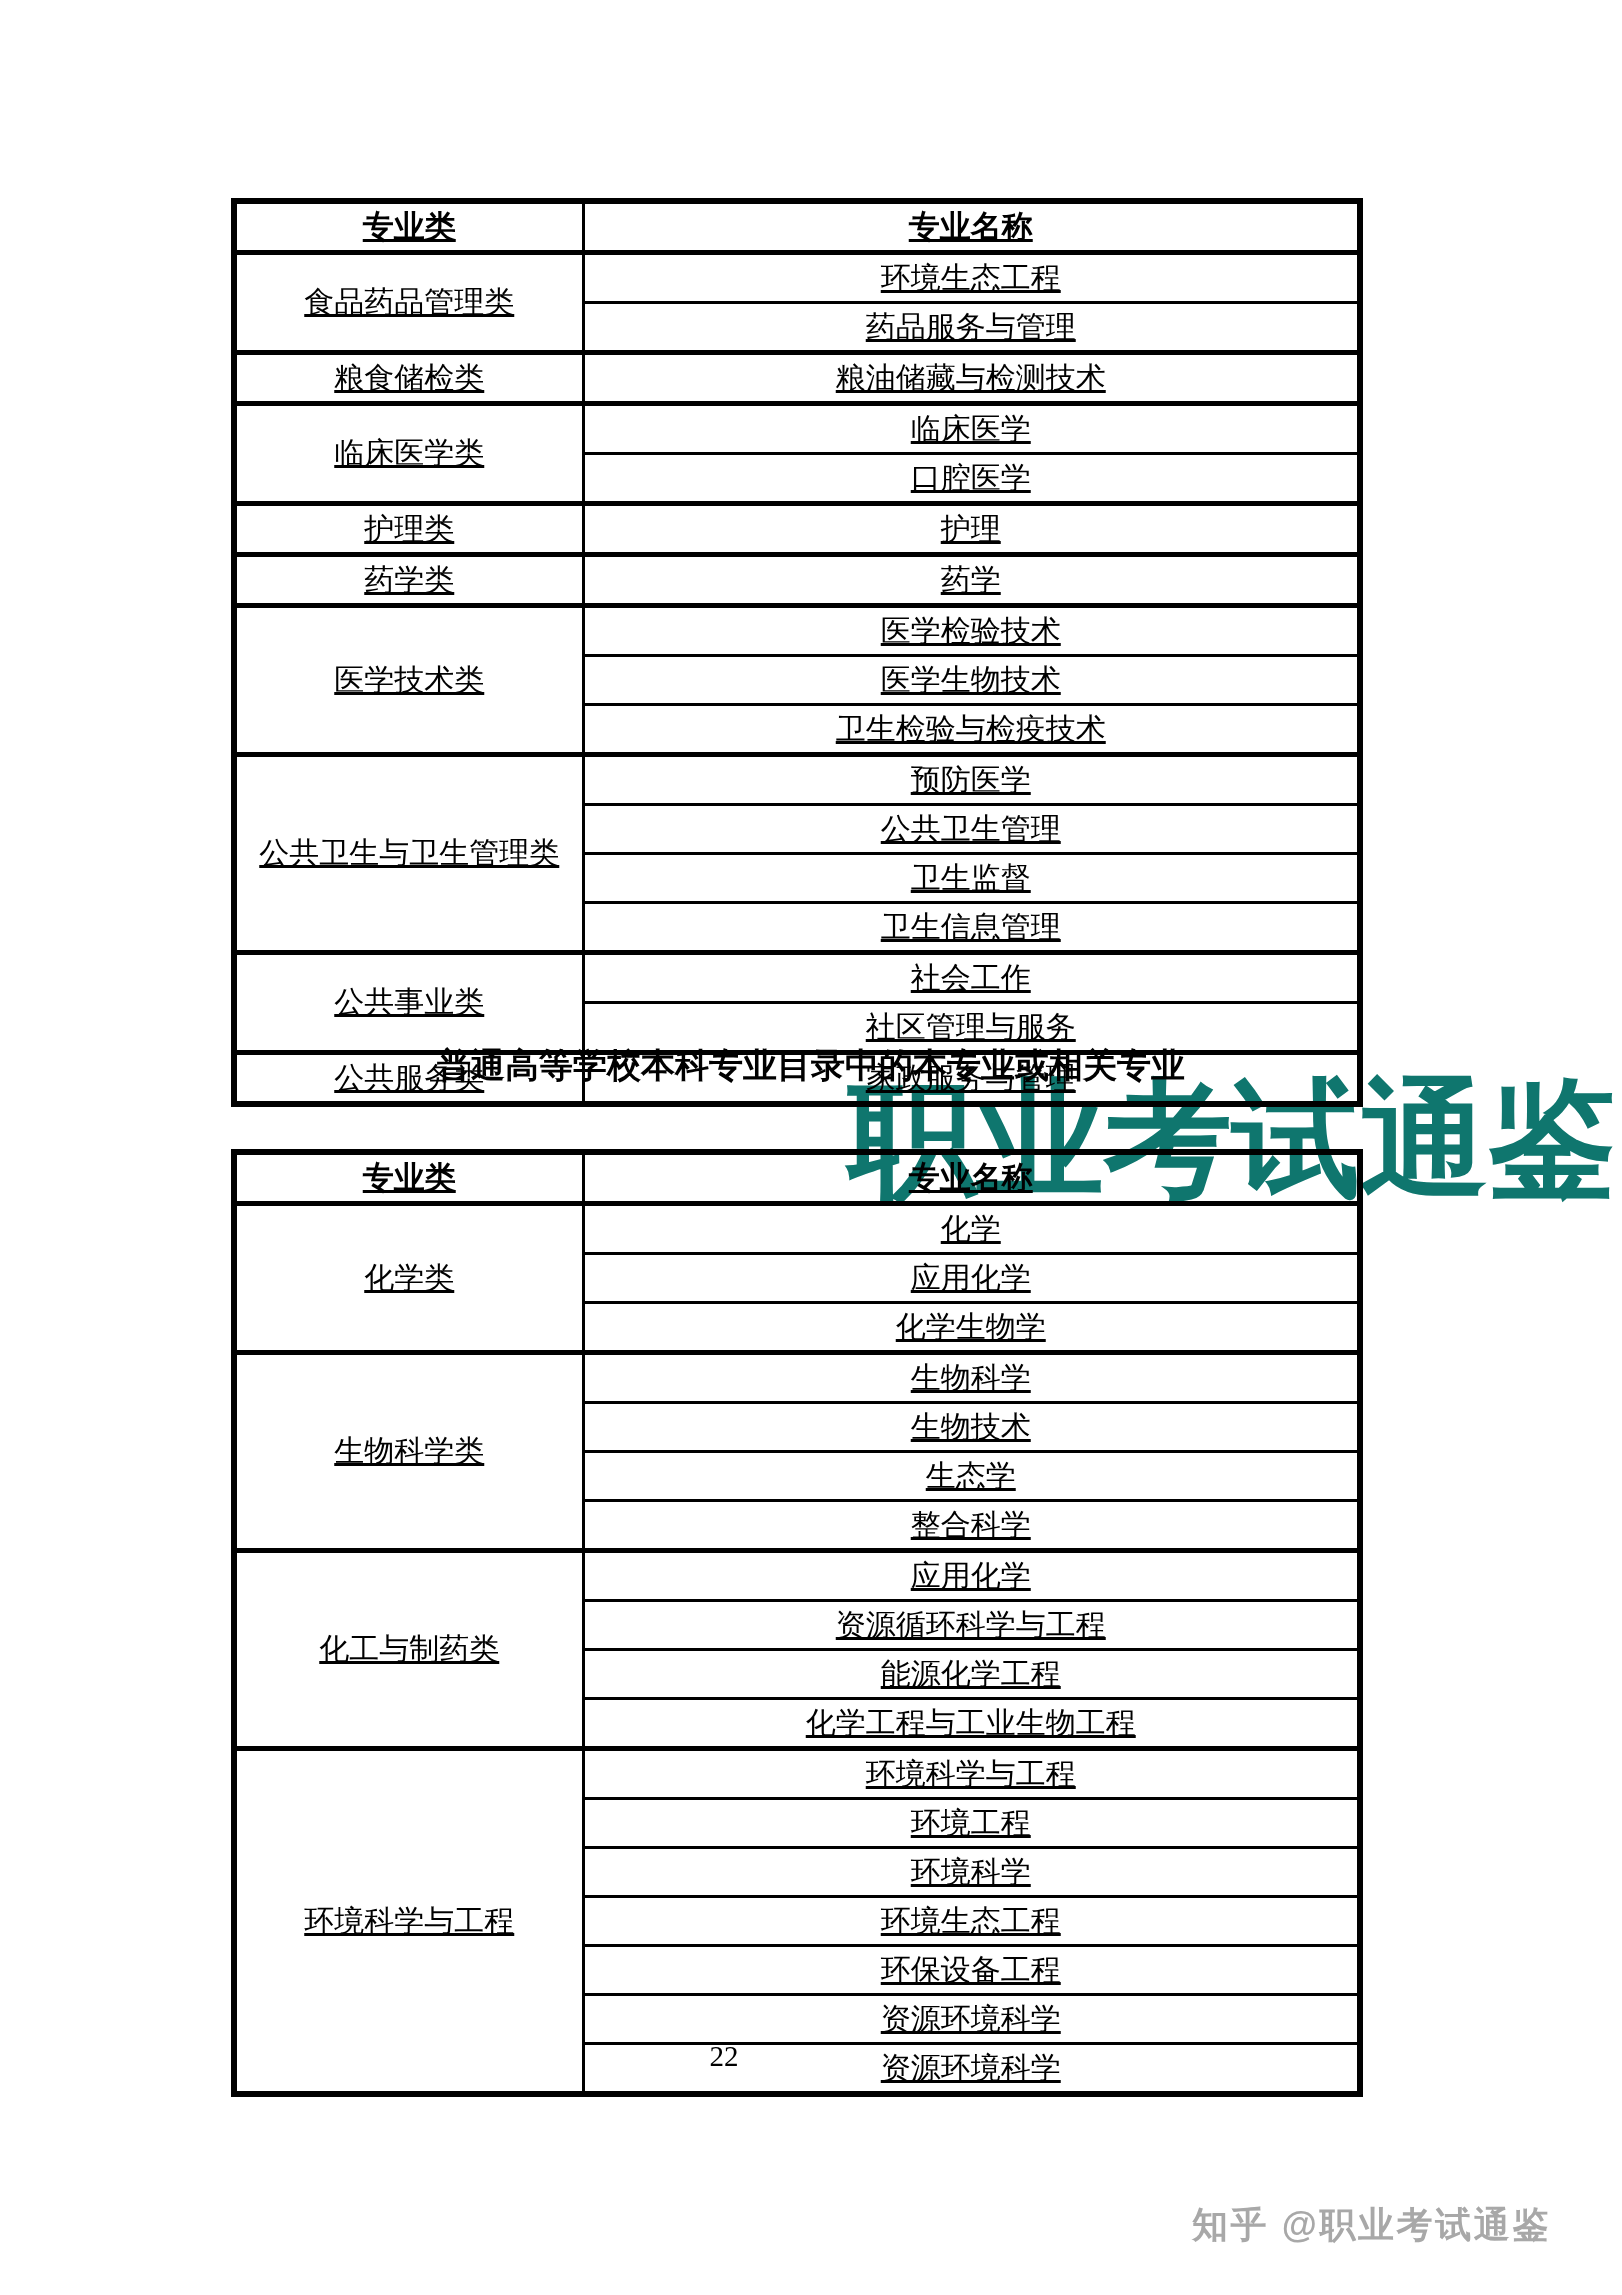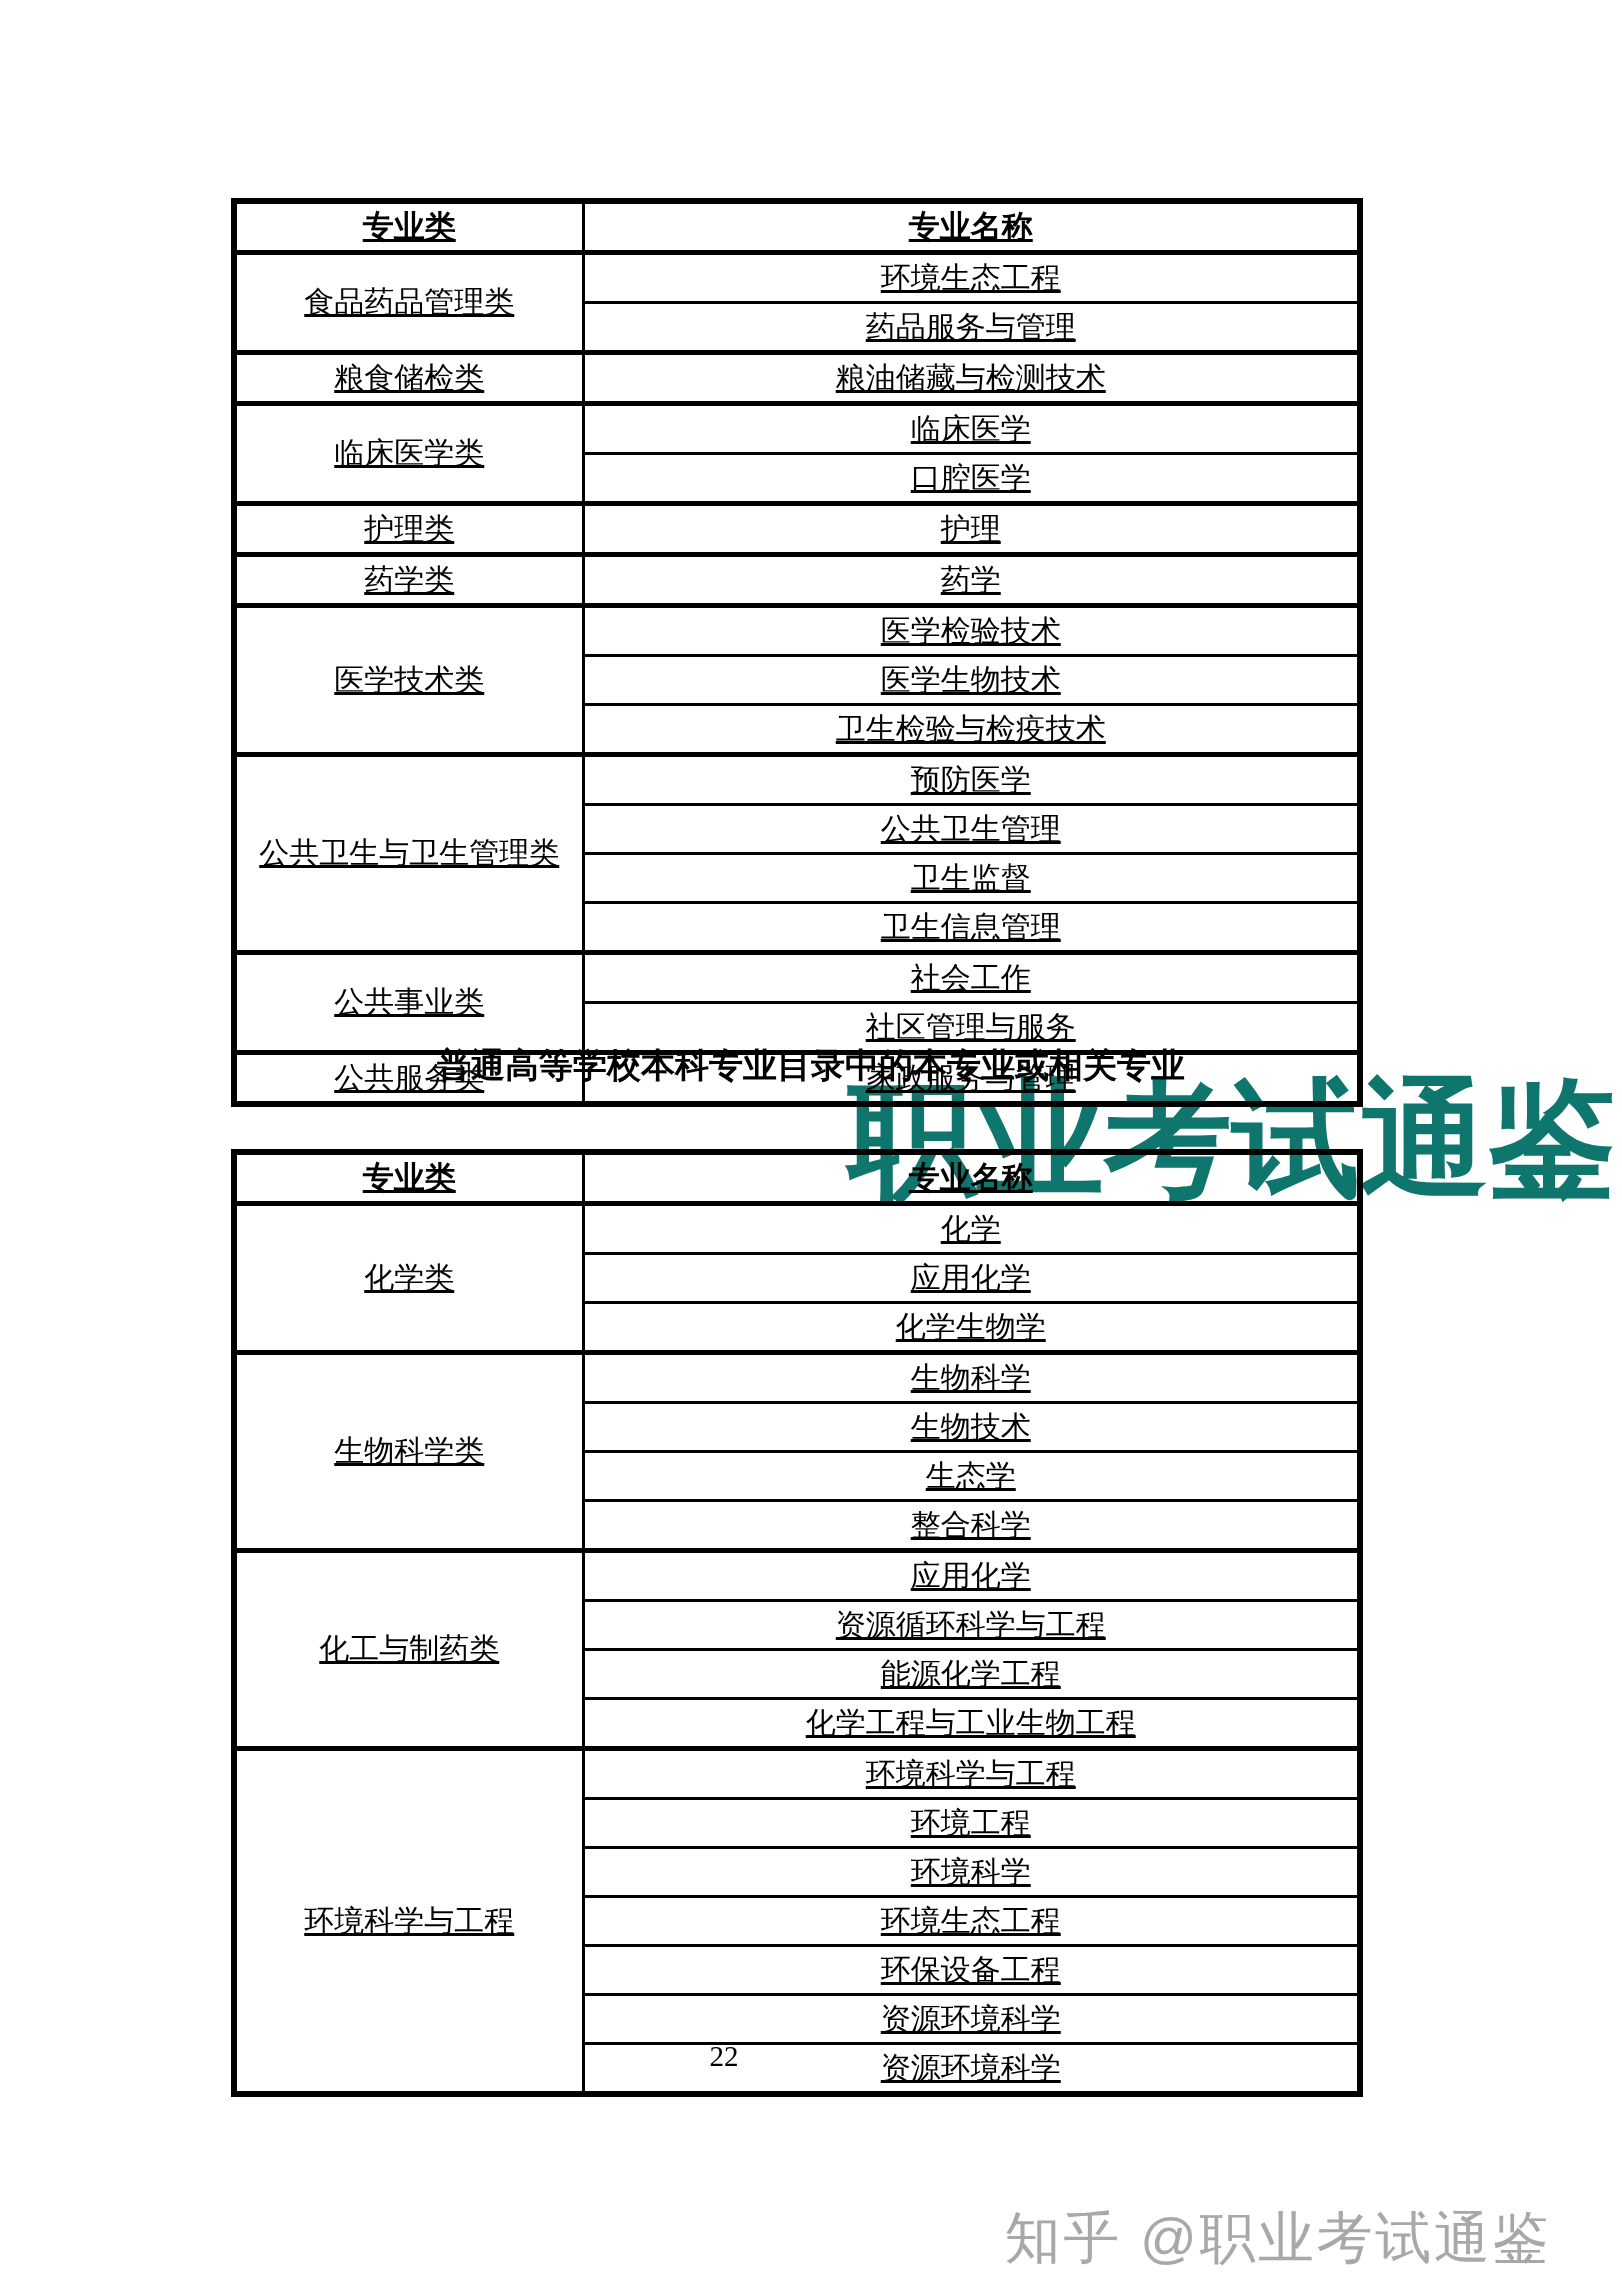--- a/index.html
+++ b/index.html
@@ -71,22 +71,22 @@
     left: 0; top: 2040px;
     width: 1448px;
     text-align: center;
     font-size: 29px;
     z-index: 1;
   }
   .footer-credit {
     position: absolute;
     top: 2201px;
     right: 71px;
-    font-size: 56px;
-    font-weight: normal;
+    font-size: 36px;
+    font-weight: bold;
     letter-spacing: 2.6px;
     color: #a8a8a8;
     font-family: "Liberation Sans", "DejaVu Sans", sans-serif;
     white-space: nowrap;
     z-index: 1;
   }
 </style>
 </head>
 <body>
 

